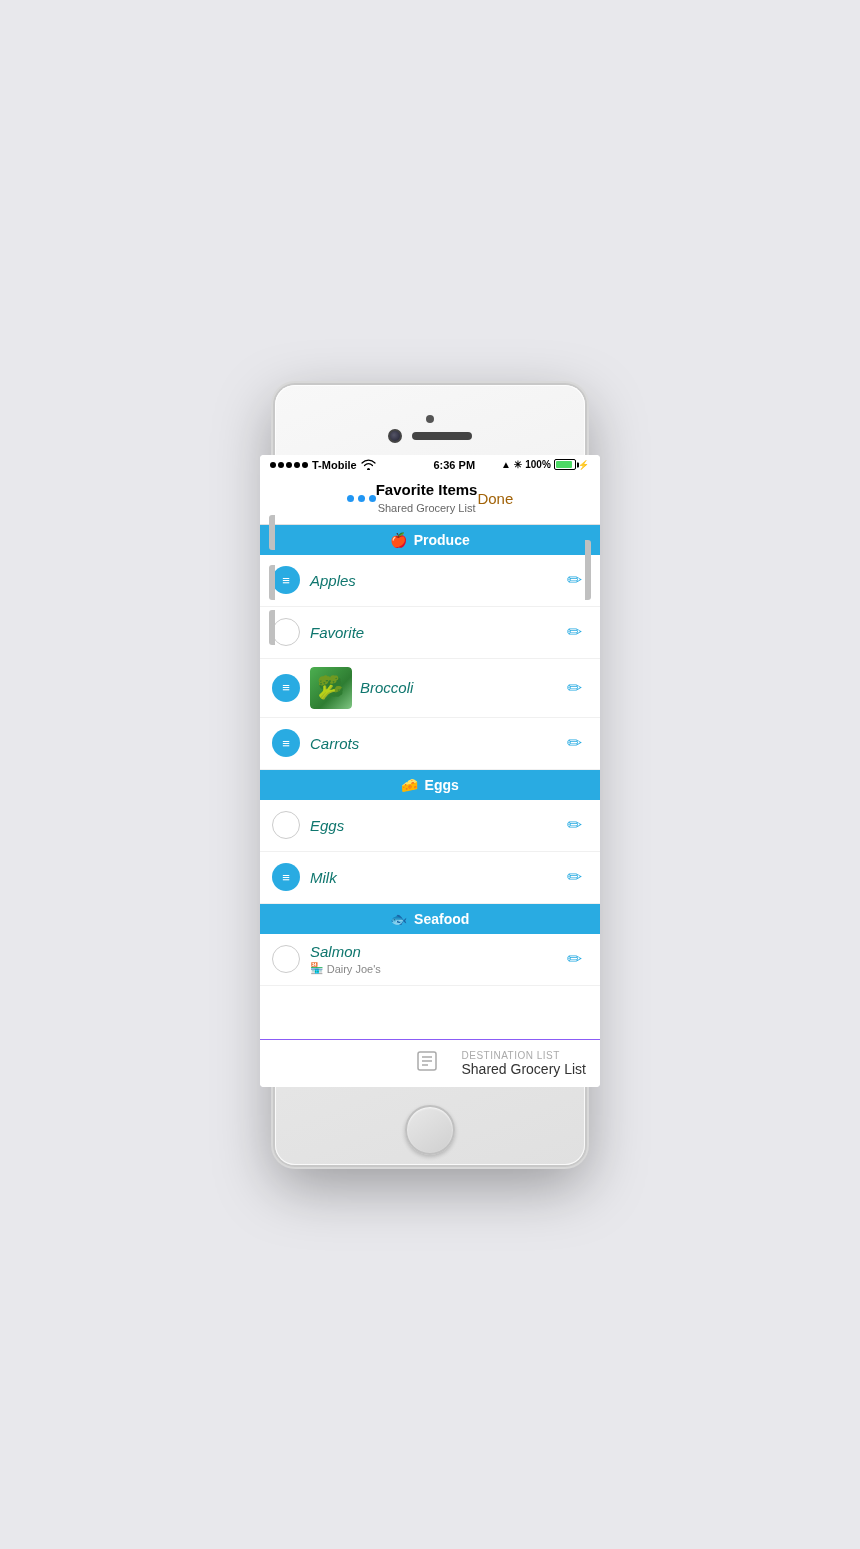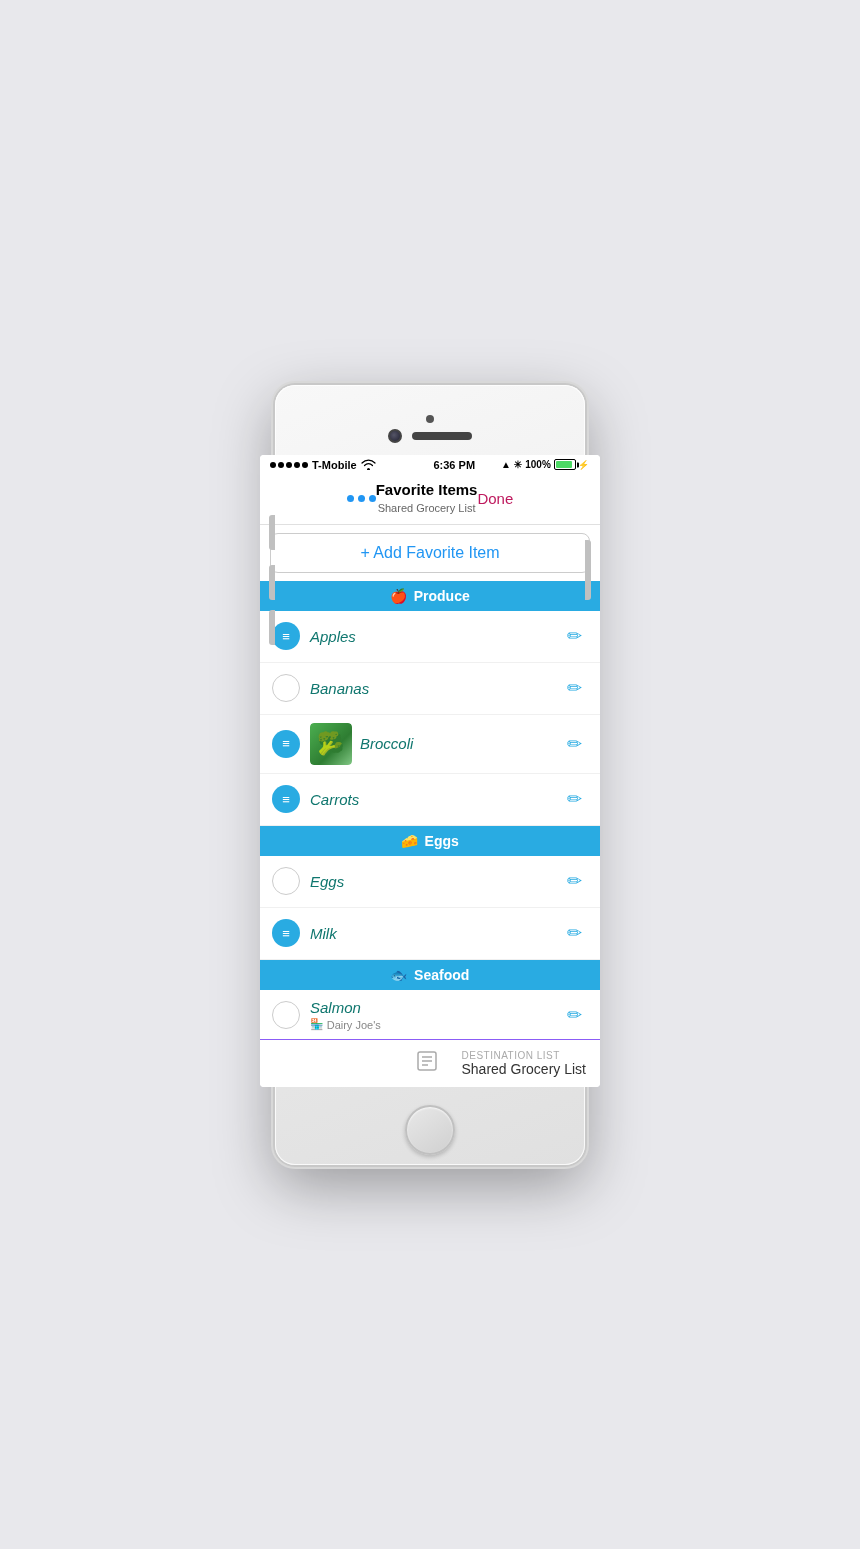--- a/index.html
+++ b/index.html
@@ -172,21 +172,21 @@
       font-size: 15px;
       font-weight: 600;
       color: #000;
       display: block;
     }
     .nav-subtitle {
       font-size: 11px;
       color: #666;
     }
     .nav-done {
-      color: #be185d;
+      color: #a16207;
       font-size: 15px;
       font-weight: 500;
       cursor: pointer;
     }
 
     
     .add-btn {
       margin: 8px 10px;
       border: 1.5px solid #ccc;
       border-radius: 8px;
@@ -392,40 +392,39 @@
         <div class="nav-dot"></div>
         <div class="nav-dot"></div>
       </div>
       <div class="nav-title-area">
         <span class="nav-title">Favorite Items</span>
         <span class="nav-subtitle">Shared Grocery List</span>
       </div>
       <span class="nav-done">Done</span>
     </div>
 
-    <div class="add-btn">+ Add Favorite Item</div>
 
     <div class="screen-content">
 
       <div class="section-header">
         <span class="section-icon">🍎</span>
         <span>Produce</span>
       </div>
 
       <div class="list-item">
         <div class="item-check-filled">
           <span>≡</span>
         </div>
         <span class="item-label">Apples</span>
         <span class="item-edit">✏</span>
       </div>
 
       <div class="list-item">
         <div class="item-check-circle"></div>
-        <span class="item-label">Bananas</span>
+        <span class="item-label">Favorite</span>
         <span class="item-edit">✏</span>
       </div>
 
       <div class="list-item">
         <div class="item-check-filled">
           <span>≡</span>
         </div>
         <div class="item-thumb">
           <div class="broccoli-img">🥦</div>
         </div>

